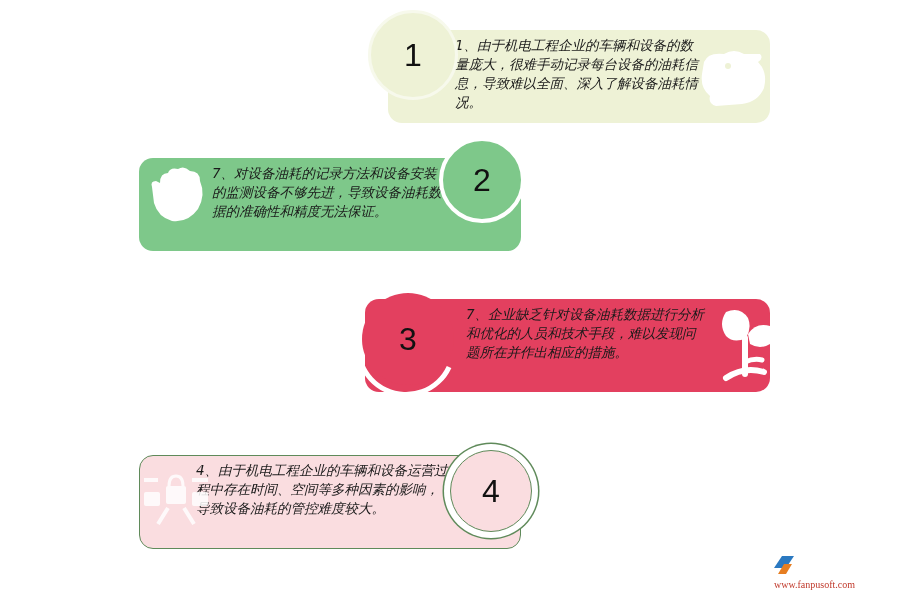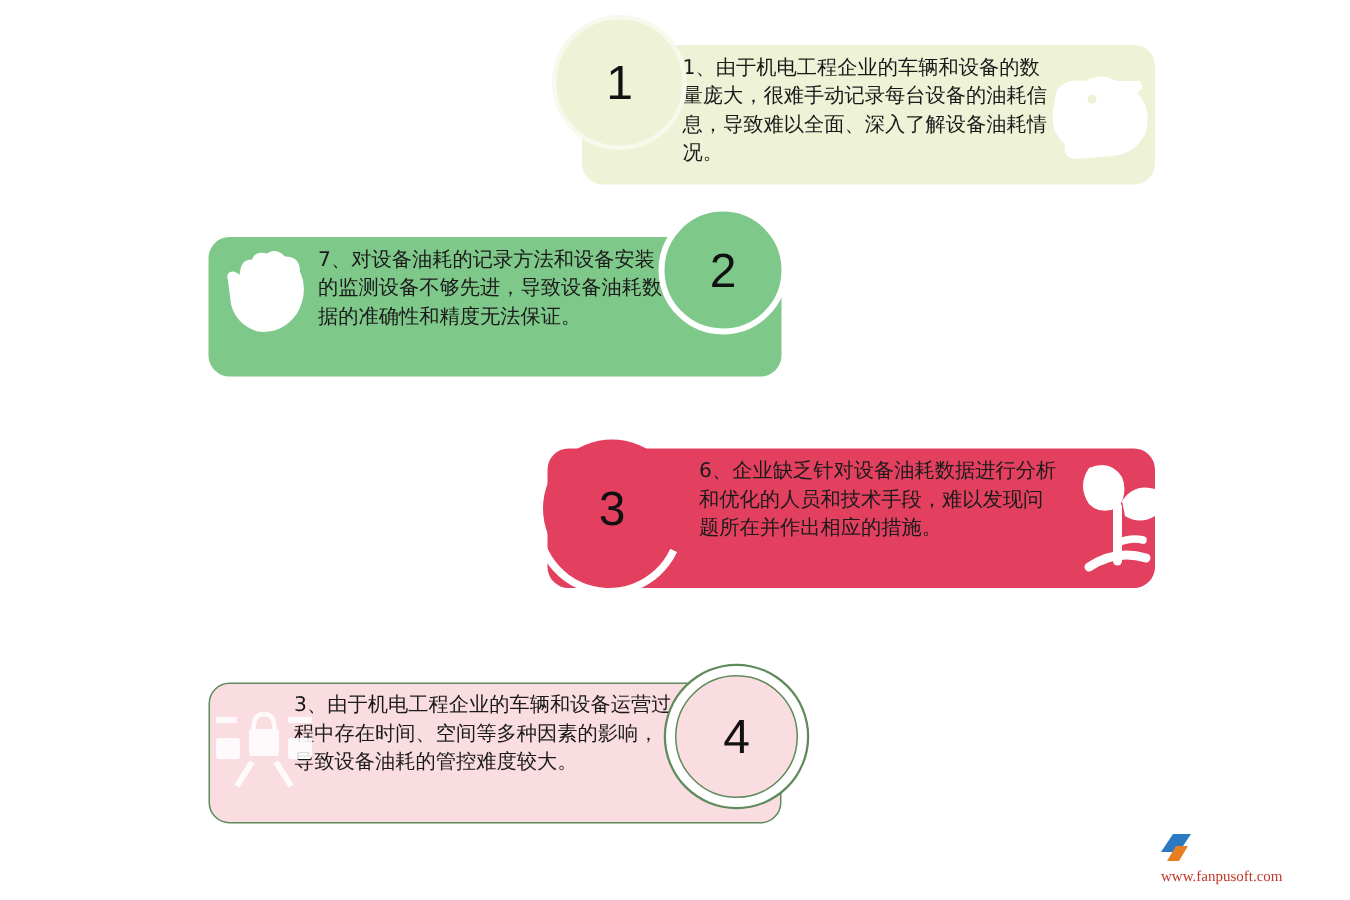--- a/index.html
+++ b/index.html
@@ -1,19 +1,19 @@
 <!DOCTYPE html>
 <html><head>
 <meta charset="utf-8">
 <style>
   html, body { margin:0; padding:0; background:#ffffff; }
   body { width:900px; height:600px; position:relative; overflow:hidden;
          font-family:"DejaVu Sans","Liberation Sans",sans-serif; }
   .card { position:absolute; border-radius:14px; }
-  .txt { position:absolute; font-size:13.5px; line-height:19px; color:#1a1a1a; }
+  .txt { position:absolute; font-size:13.5px; line-height:19px; color:#1a1a1a;font-style:italic; }
   .circle { position:absolute; border-radius:50%; display:flex; align-items:center; justify-content:center;
             font-family:"Liberation Sans","DejaVu Sans",sans-serif; font-size:32px; color:#111; }
   .icon { position:absolute; }
 
   
   #c1 { left:388px; top:30px; width:382px; height:93px; background:#eef2d6; }
   #t1 { left:455px; top:36px; width:250px; }
   #n1 { left:368px; top:10px; width:84px; height:84px; background:#eef2d6; border:3px solid #f7f9ec; }
   #i1 { left:698px; top:48px; width:72px; height:62px; }
 
@@ -62,35 +62,35 @@
 <div class="card" id="c2"></div>
 <div class="txt" id="t2">7、对设备油耗的记录方法和设备安装的监测设备不够先进，导致设备油耗数据的准确性和精度无法保证。</div>
 <div class="circle" id="n2">
     <span>2</span>
   </div>
 <svg class="icon" id="i2" viewBox="0 0 60 58">
   <path d="M4 22 Q2 16 8 16 L12 18 Q12 8 20 8 Q22 2 30 4 Q36 0 42 6 Q52 6 52 16 Q58 30 50 44 Q40 58 24 56 Q10 52 6 38 Z" fill="#ffffff"></path>
 </svg>
 
 <div class="card" id="c3"></div>
-<div class="txt" id="t3">6、企业缺乏针对设备油耗数据进行分析和优化的人员和技术手段，难以发现问题所在并作出相应的措施。</div>
+<div class="txt" id="t3">7、企业缺乏针对设备油耗数据进行分析和优化的人员和技术手段，难以发现问题所在并作出相应的措施。</div>
 <div id="n3ring"></div>
 <div class="circle" id="n3">
     <span>3</span>
   </div>
 <svg class="icon" id="i3" viewBox="0 0 52 80">
   <path d="M8 4 Q22 -2 30 10 Q34 20 28 30 Q16 36 8 28 Q0 16 8 4 Z" fill="#ffffff"></path>
   <path d="M30 26 Q38 14 52 18 L52 36 Q42 42 32 36 Z" fill="#ffffff"></path>
   <path d="M27 30 L27 66" stroke="#ffffff" stroke-width="6" stroke-linecap="round"></path>
   <path d="M8 70 Q26 58 46 64" stroke="#ffffff" stroke-width="6" fill="none" stroke-linecap="round"></path>
   <path d="M27 54 Q36 50 44 52" stroke="#ffffff" stroke-width="5" fill="none" stroke-linecap="round"></path>
 </svg>
 
 <div class="card" id="c4"></div>
-<div class="txt" id="t4">3、由于机电工程企业的车辆和设备运营过程中存在时间、空间等多种因素的影响，导致设备油耗的管控难度较大。</div>
+<div class="txt" id="t4">4、由于机电工程企业的车辆和设备运营过程中存在时间、空间等多种因素的影响，导致设备油耗的管控难度较大。</div>
 <div class="circle" id="n4">
     <span>4</span>
   </div>
 <svg class="icon" id="i4" viewBox="0 0 70 60" opacity="0.85">
   <rect x="2" y="8" width="14" height="4" fill="#ffffff"></rect>
   <rect x="50" y="8" width="16" height="4" fill="#ffffff"></rect>
   <rect x="24" y="16" width="20" height="18" rx="2" fill="#ffffff"></rect>
   <path d="M27 16 Q27 6 34 6 Q41 6 41 16" stroke="#ffffff" stroke-width="3" fill="none"></path>
   <rect x="2" y="22" width="16" height="14" rx="2" fill="#ffffff"></rect>
   <rect x="50" y="22" width="16" height="14" rx="2" fill="#ffffff"></rect>

